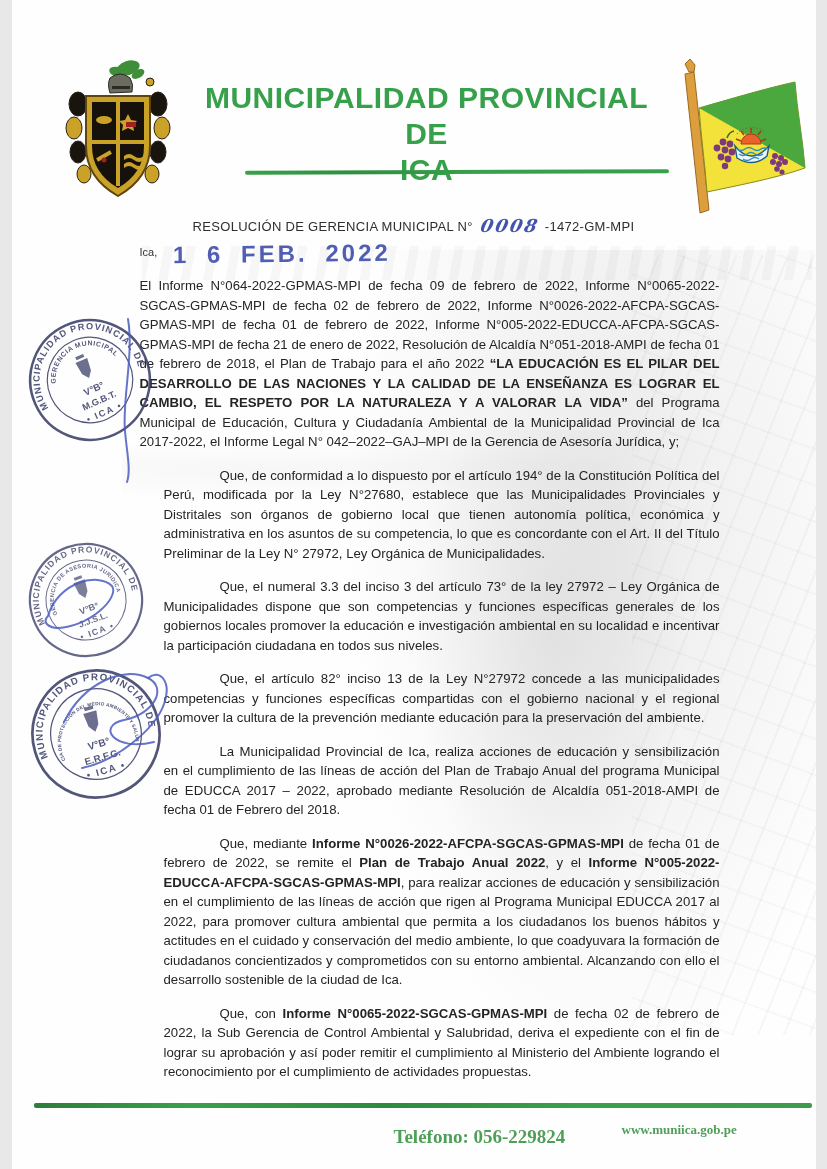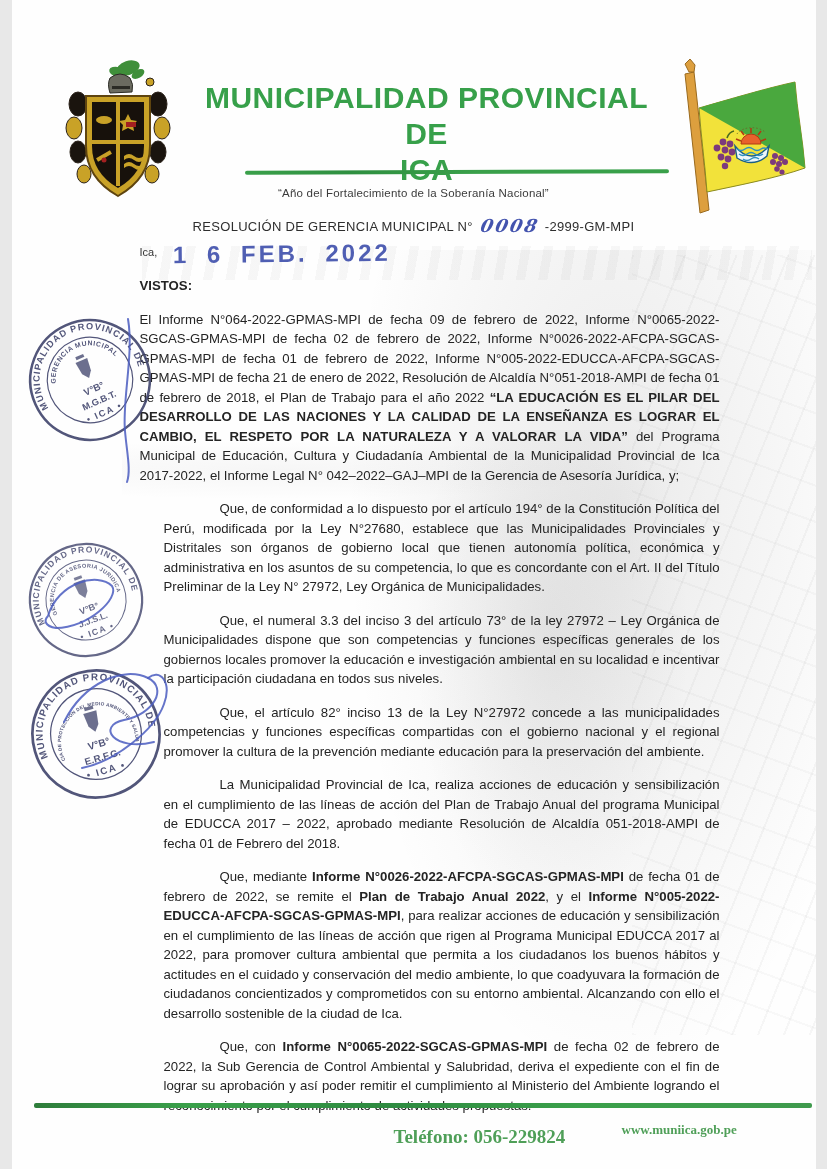--- a/index.html
+++ b/index.html
@@ -188,32 +188,30 @@
         <path d="M82 91 q4 3 8 0 q4 -3 8 0 q4 3 8 0 q3 -2 6 0"></path>
         <path d="M84 96 q4 3 8 0 q4 -3 8 0 q4 3 8 0"></path>
         <path d="M88 101 q4 3 8 0 q4 -3 8 0"></path>
       </g>
 
       <path d="M82 76 a 16 10 0 0 1 28 -2" fill="none" stroke="#6b6b2a" stroke-width="1" stroke-dasharray="1.5 2"></path>
     </svg>
   </div>
 
   <div class="title-rule"></div>
-  <div class="motto">“Año del Fortalecimiento de la Soberanía Nacional”</div>
 
   <div class="res-line">
-    <span>RESOLUCIÓN DE GERENCIA MUNICIPAL N°</span><span class="res-number">0008</span><span>-2999-GM-MPI</span>
+    <span>RESOLUCIÓN DE GERENCIA MUNICIPAL N°</span><span class="res-number">0008</span><span>-1472-GM-MPI</span>
   </div>
 
   <div class="date-line">
     <span class="date-place">Ica,</span><span class="date-stamp">1 6 FEB. 2022</span>
   </div>
 
   <div class="body-text" id="body-sections">
-      <div class="sec-label">VISTOS:</div>
       <p class="para"><span>El Informe N°064-2022-GPMAS-MPI de fecha 09 de febrero de 2022, Informe N°0065-2022-SGCAS-GPMAS-MPI de fecha 02 de febrero de 2022, Informe N°0026-2022-AFCPA-SGCAS-GPMAS-MPI de fecha 01 de febrero de 2022, Informe N°005-2022-EDUCCA-AFCPA-SGCAS-GPMAS-MPI de fecha 21 de enero de 2022, Resolución de Alcaldía N°051-2018-AMPI de fecha 01 de febrero de 2018, el Plan de Trabajo para el año 2022 </span><span class="b">“LA EDUCACIÓN ES EL PILAR DEL DESARROLLO DE LAS NACIONES Y LA CALIDAD DE LA ENSEÑANZA ES LOGRAR EL CAMBIO, EL RESPETO POR LA NATURALEZA Y A VALORAR LA VIDA”</span><span> del Programa Municipal de Educación, Cultura y Ciudadanía Ambiental de la Municipalidad Provincial de Ica 2017-2022, el Informe Legal N° 042–2022–GAJ–MPI de la Gerencia de Asesoría Jurídica, y;</span></p>
       <p class="para indent"><span>Que, de conformidad a lo dispuesto por el artículo 194° de la Constitución Política del Perú, modificada por la Ley N°27680, establece que las Municipalidades Provinciales y Distritales son órganos de gobierno local que tienen autonomía política, económica y administrativa en los asuntos de su competencia, lo que es concordante con el Art. II del Título Preliminar de la Ley N° 27972, Ley Orgánica de Municipalidades.</span></p>
       <p class="para indent"><span>Que, el numeral 3.3 del inciso 3 del artículo 73° de la ley 27972 – Ley Orgánica de Municipalidades dispone que son competencias y funciones específicas generales de los gobiernos locales promover la educación e investigación ambiental en su localidad e incentivar la participación ciudadana en todos sus niveles.</span></p>
       <p class="para indent"><span>Que, el artículo 82° inciso 13 de la Ley N°27972 concede a las municipalidades competencias y funciones específicas compartidas con el gobierno nacional y el regional promover la cultura de la prevención mediante educación para la preservación del ambiente.</span></p>
       <p class="para indent"><span>La Municipalidad Provincial de Ica, realiza acciones de educación y sensibilización en el cumplimiento de las líneas de acción del Plan de Trabajo Anual del programa Municipal de EDUCCA 2017 – 2022, aprobado mediante Resolución de Alcaldía 051-2018-AMPI de fecha 01 de Febrero del 2018.</span></p>
       <p class="para indent"><span>Que, mediante </span><span class="b">Informe N°0026-2022-AFCPA-SGCAS-GPMAS-MPI</span><span> de fecha 01 de febrero de 2022, se remite el </span><span class="b">Plan de Trabajo Anual 2022</span><span>, y el </span><span class="b">Informe N°005-2022-EDUCCA-AFCPA-SGCAS-GPMAS-MPI</span><span>, para realizar acciones de educación y sensibilización en el cumplimiento de las líneas de acción que rigen al Programa Municipal EDUCCA 2017 al 2022, para promover cultura ambiental que permita a los ciudadanos los buenos hábitos y actitudes en el cuidado y conservación del medio ambiente, lo que coadyuvara la formación de ciudadanos concientizados y comprometidos con su entorno ambiental. Alcanzando con ello el desarrollo sostenible de la ciudad de Ica.</span></p>
       <p class="para indent"><span>Que, con </span><span class="b">Informe N°0065-2022-SGCAS-GPMAS-MPI</span><span> de fecha 02 de febrero de 2022, la Sub Gerencia de Control Ambiental y Salubridad, deriva el expediente con el fin de lograr su aprobación y así poder remitir el cumplimiento al Ministerio del Ambiente logrando el reconocimiento por el cumplimiento de actividades propuestas.</span></p>
     </div>
 
   <div class="stamp stamp-1">

